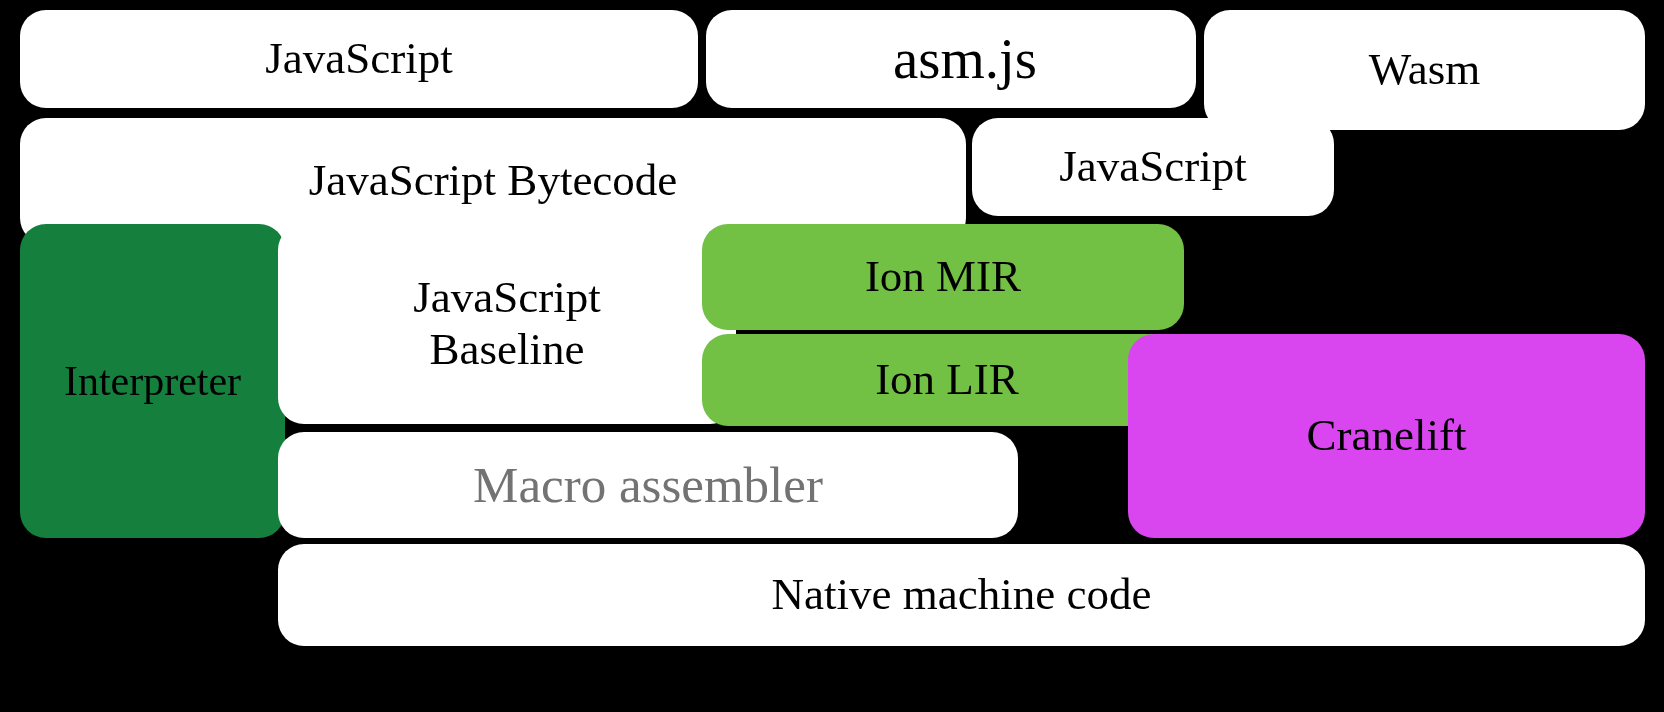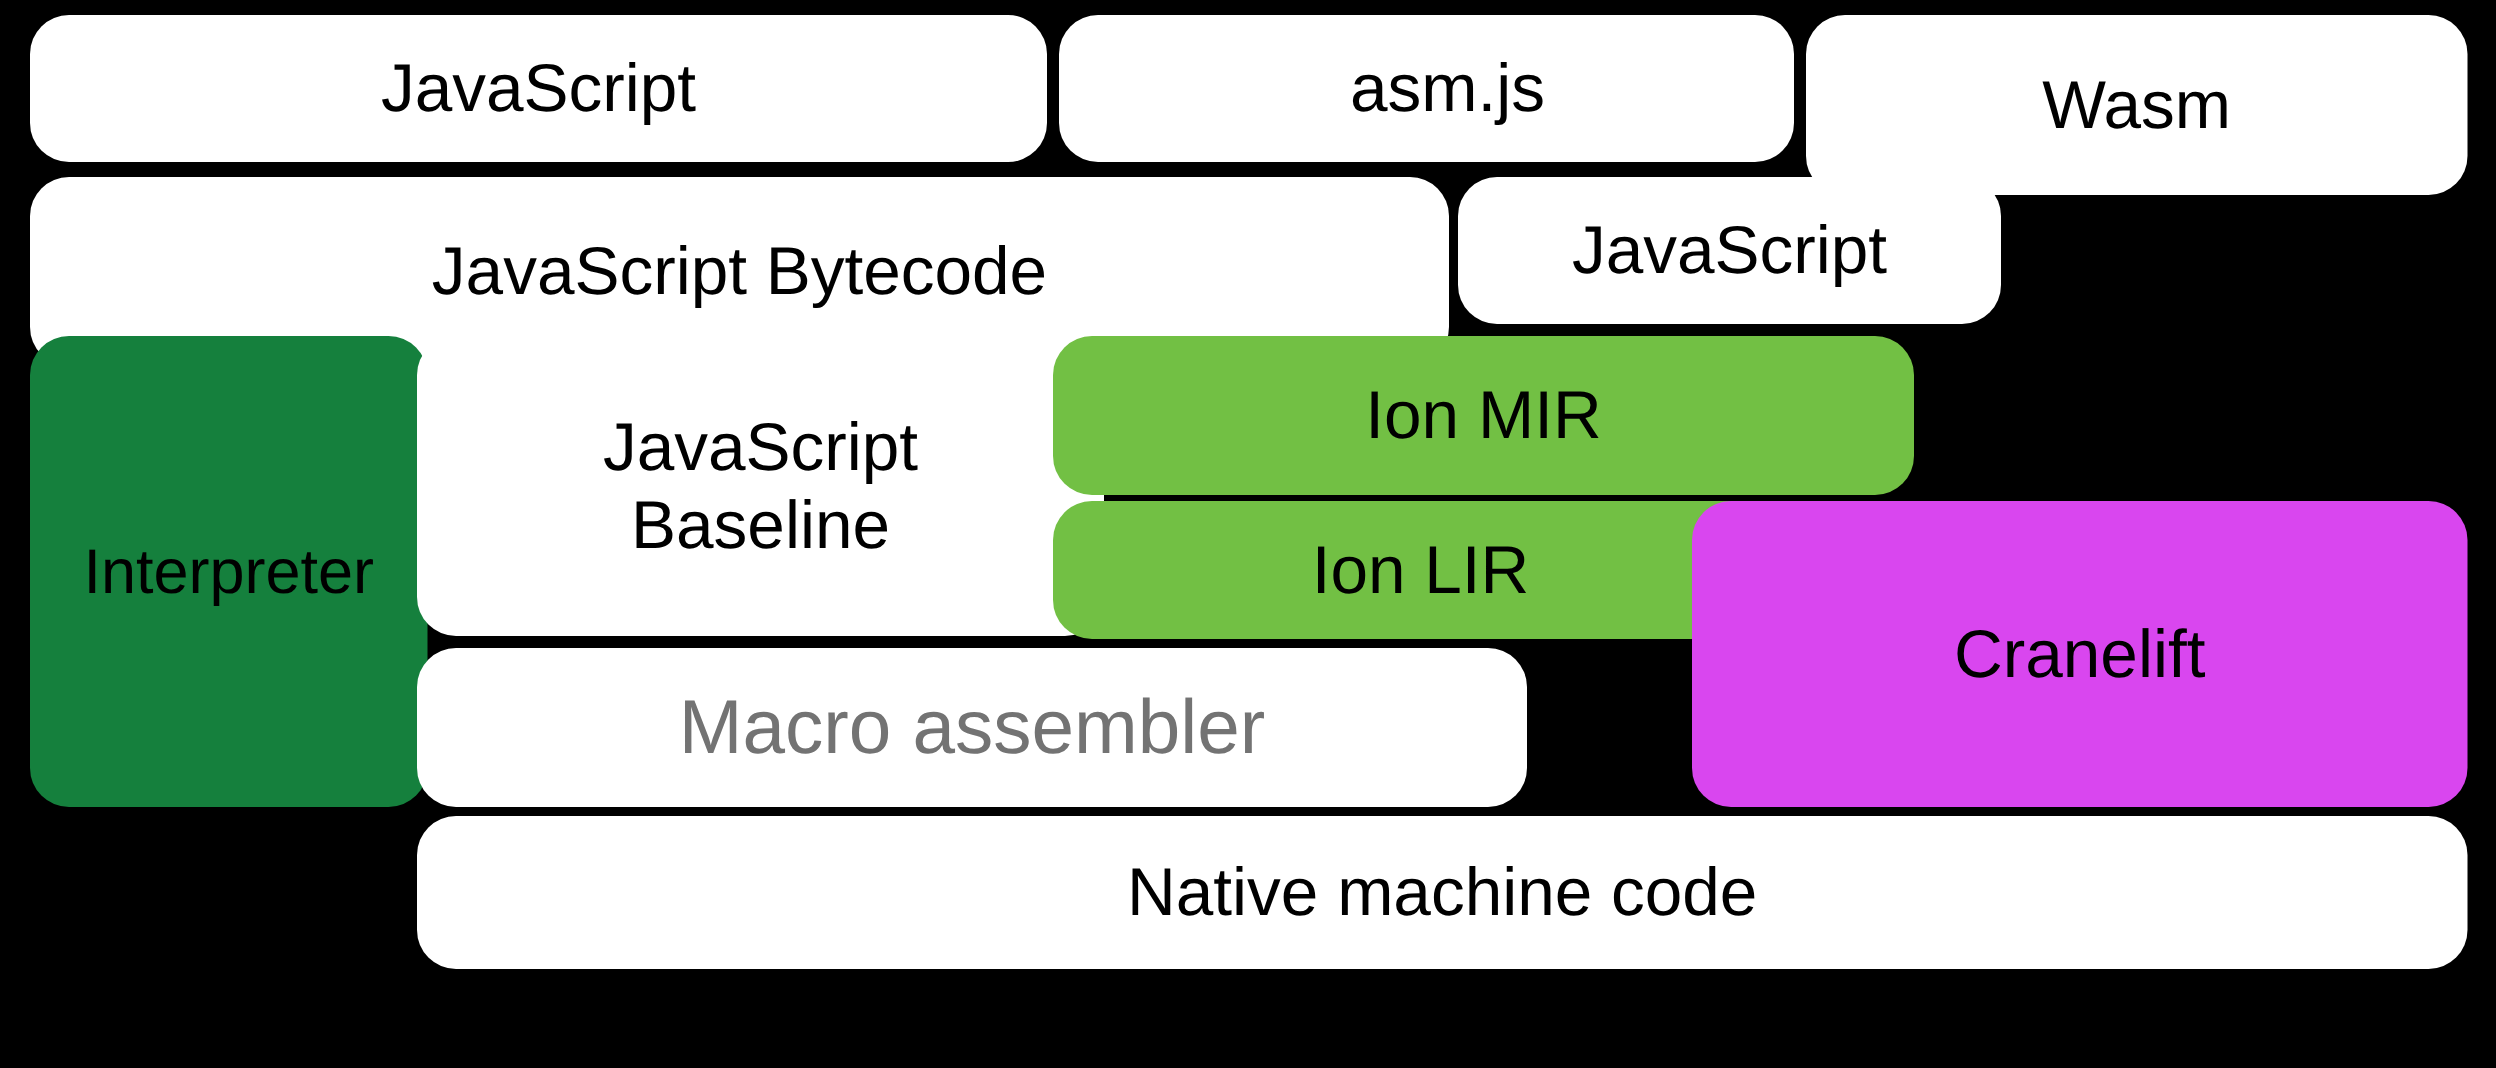--- a/index.html
+++ b/index.html
@@ -30,32 +30,33 @@
     white-space: pre-line;
     -webkit-font-smoothing: antialiased;
   }
   .n-white { background: #ffffff; }
   .n-gray  { background: #15803d; }
   .n-green { background: #72c044; }
   .n-pink  { background: #d946ef; }
   .label {
     display: block;
     padding: 0 10px;
+    font-family: Liberation Serif, serif;
   }
 </style>
 </head>
 <body>
 
 <div id="stage" style="background: rgb(0, 0, 0);">
     <div class="node n-white" style="left: 20px; top: 10px; width: 678px; height: 98px; font-size: 45px; color: rgb(0, 0, 0);"><span class="label">JavaScript</span></div>
-    <div class="node n-white" style="left: 706px; top: 10px; width: 490px; height: 98px; font-size: 45px; color: rgb(0, 0, 0); padding-left: 28px;"><span class="label">asm.js</span></div>
+    <div class="node n-white" style="left: 706px; top: 10px; width: 490px; height: 98px; font-size: 57px; color: rgb(0, 0, 0); padding-left: 28px;"><span class="label">asm.js</span></div>
     <div class="node n-white" style="left: 1204px; top: 10px; width: 441px; height: 120px; font-size: 45px; color: rgb(0, 0, 0);"><span class="label">Wasm</span></div>
     <div class="node n-white" style="left: 20px; top: 118px; width: 946px; height: 126px; font-size: 45px; color: rgb(0, 0, 0);"><span class="label">JavaScript Bytecode</span></div>
     <div class="node n-white" style="left: 972px; top: 118px; width: 362px; height: 98px; font-size: 45px; color: rgb(0, 0, 0);"><span class="label">JavaScript</span></div>
     <div class="node n-gray" style="left: 20px; top: 224px; width: 265px; height: 314px; font-size: 42px; color: rgb(0, 0, 0);"><span class="label">Interpreter</span></div>
     <div class="node n-white" style="left: 278px; top: 224px; width: 458px; height: 200px; font-size: 45px; color: rgb(0, 0, 0);"><span class="label">JavaScript
 Baseline</span></div>
-    <div class="node n-green" style="left: 702px; top: 224px; width: 574px; height: 106px; font-size: 45px; color: rgb(0, 0, 0);"><span class="label">Ion MIR</span></div>
+    <div class="node n-green" style="left: 702px; top: 224px; width: 482px; height: 106px; font-size: 45px; color: rgb(0, 0, 0);"><span class="label">Ion MIR</span></div>
     <div class="node n-green" style="left: 702px; top: 334px; width: 490px; height: 92px; font-size: 45px; color: rgb(0, 0, 0);"><span class="label">Ion LIR</span></div>
     <div class="node n-pink" style="left: 1128px; top: 334px; width: 517px; height: 204px; font-size: 45px; color: rgb(0, 0, 0);"><span class="label">Cranelift</span></div>
     <div class="node n-white" style="left: 278px; top: 432px; width: 740px; height: 106px; font-size: 51px; color: #737373;"><span class="label">Macro assembler</span></div>
     <div class="node n-white" style="left: 278px; top: 544px; width: 1367px; height: 102px; font-size: 45px; color: rgb(0, 0, 0);"><span class="label">Native machine code</span></div>
   </div>
 
 </body></html>

